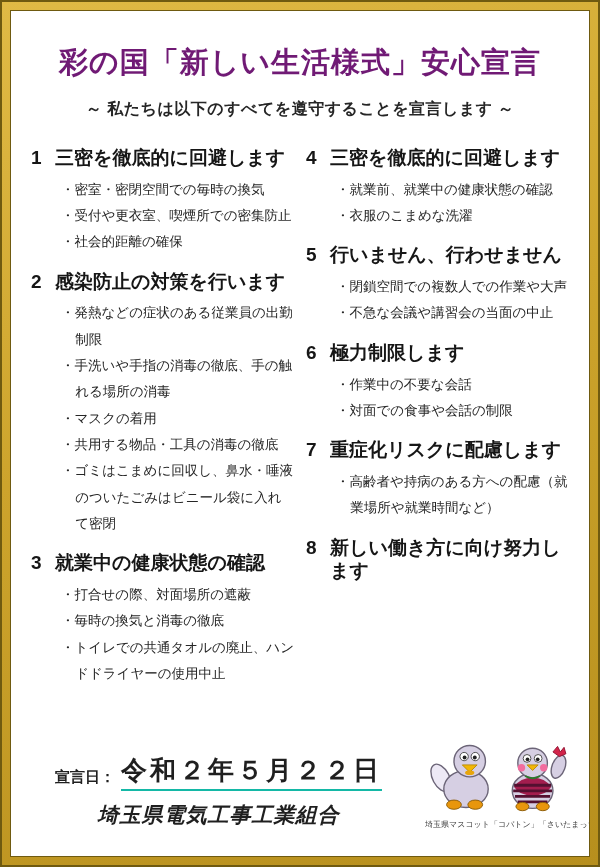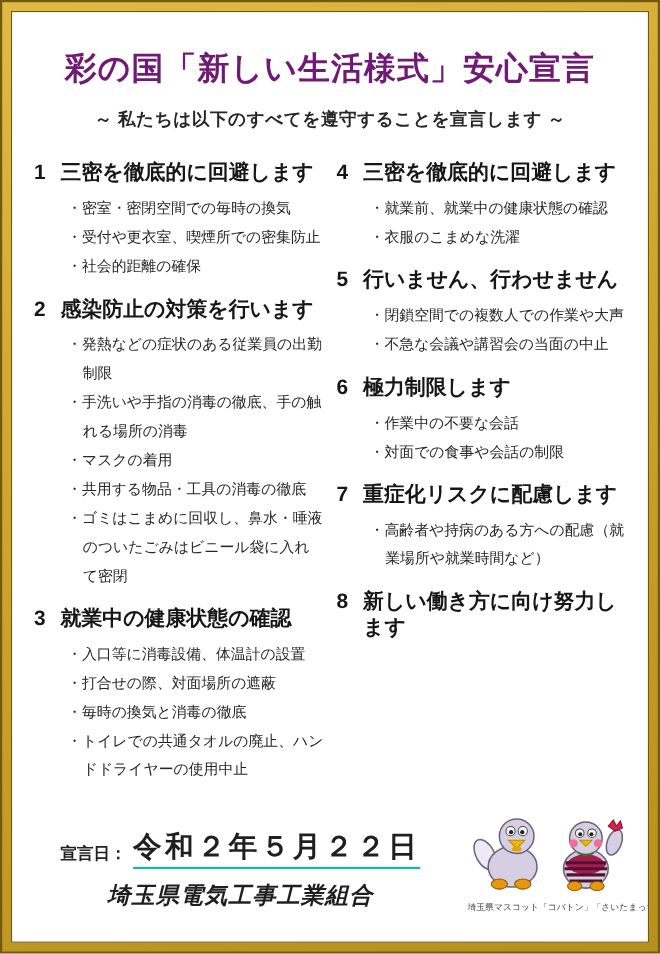--- a/index.html
+++ b/index.html
@@ -143,21 +143,20 @@
               <li>ゴミはこまめに回収し、鼻水・唾液のついたごみはビニール袋に入れて密閉</li>
             </ul>
           </div>
 
           <div class="sec">
             <div class="sec-h">
               <span class="sec-num">3</span>
               <span class="sec-title">就業中の健康状態の確認</span>
             </div>
             <ul class="items">
-              <li>入口等に消毒設備、体温計の設置</li>
               <li>打合せの際、対面場所の遮蔽</li>
               <li>毎時の換気と消毒の徹底</li>
               <li>トイレでの共通タオルの廃止、ハンドドライヤーの使用中止</li>
             </ul>
           </div>
 
         </div>
 
         <div class="col">
 

